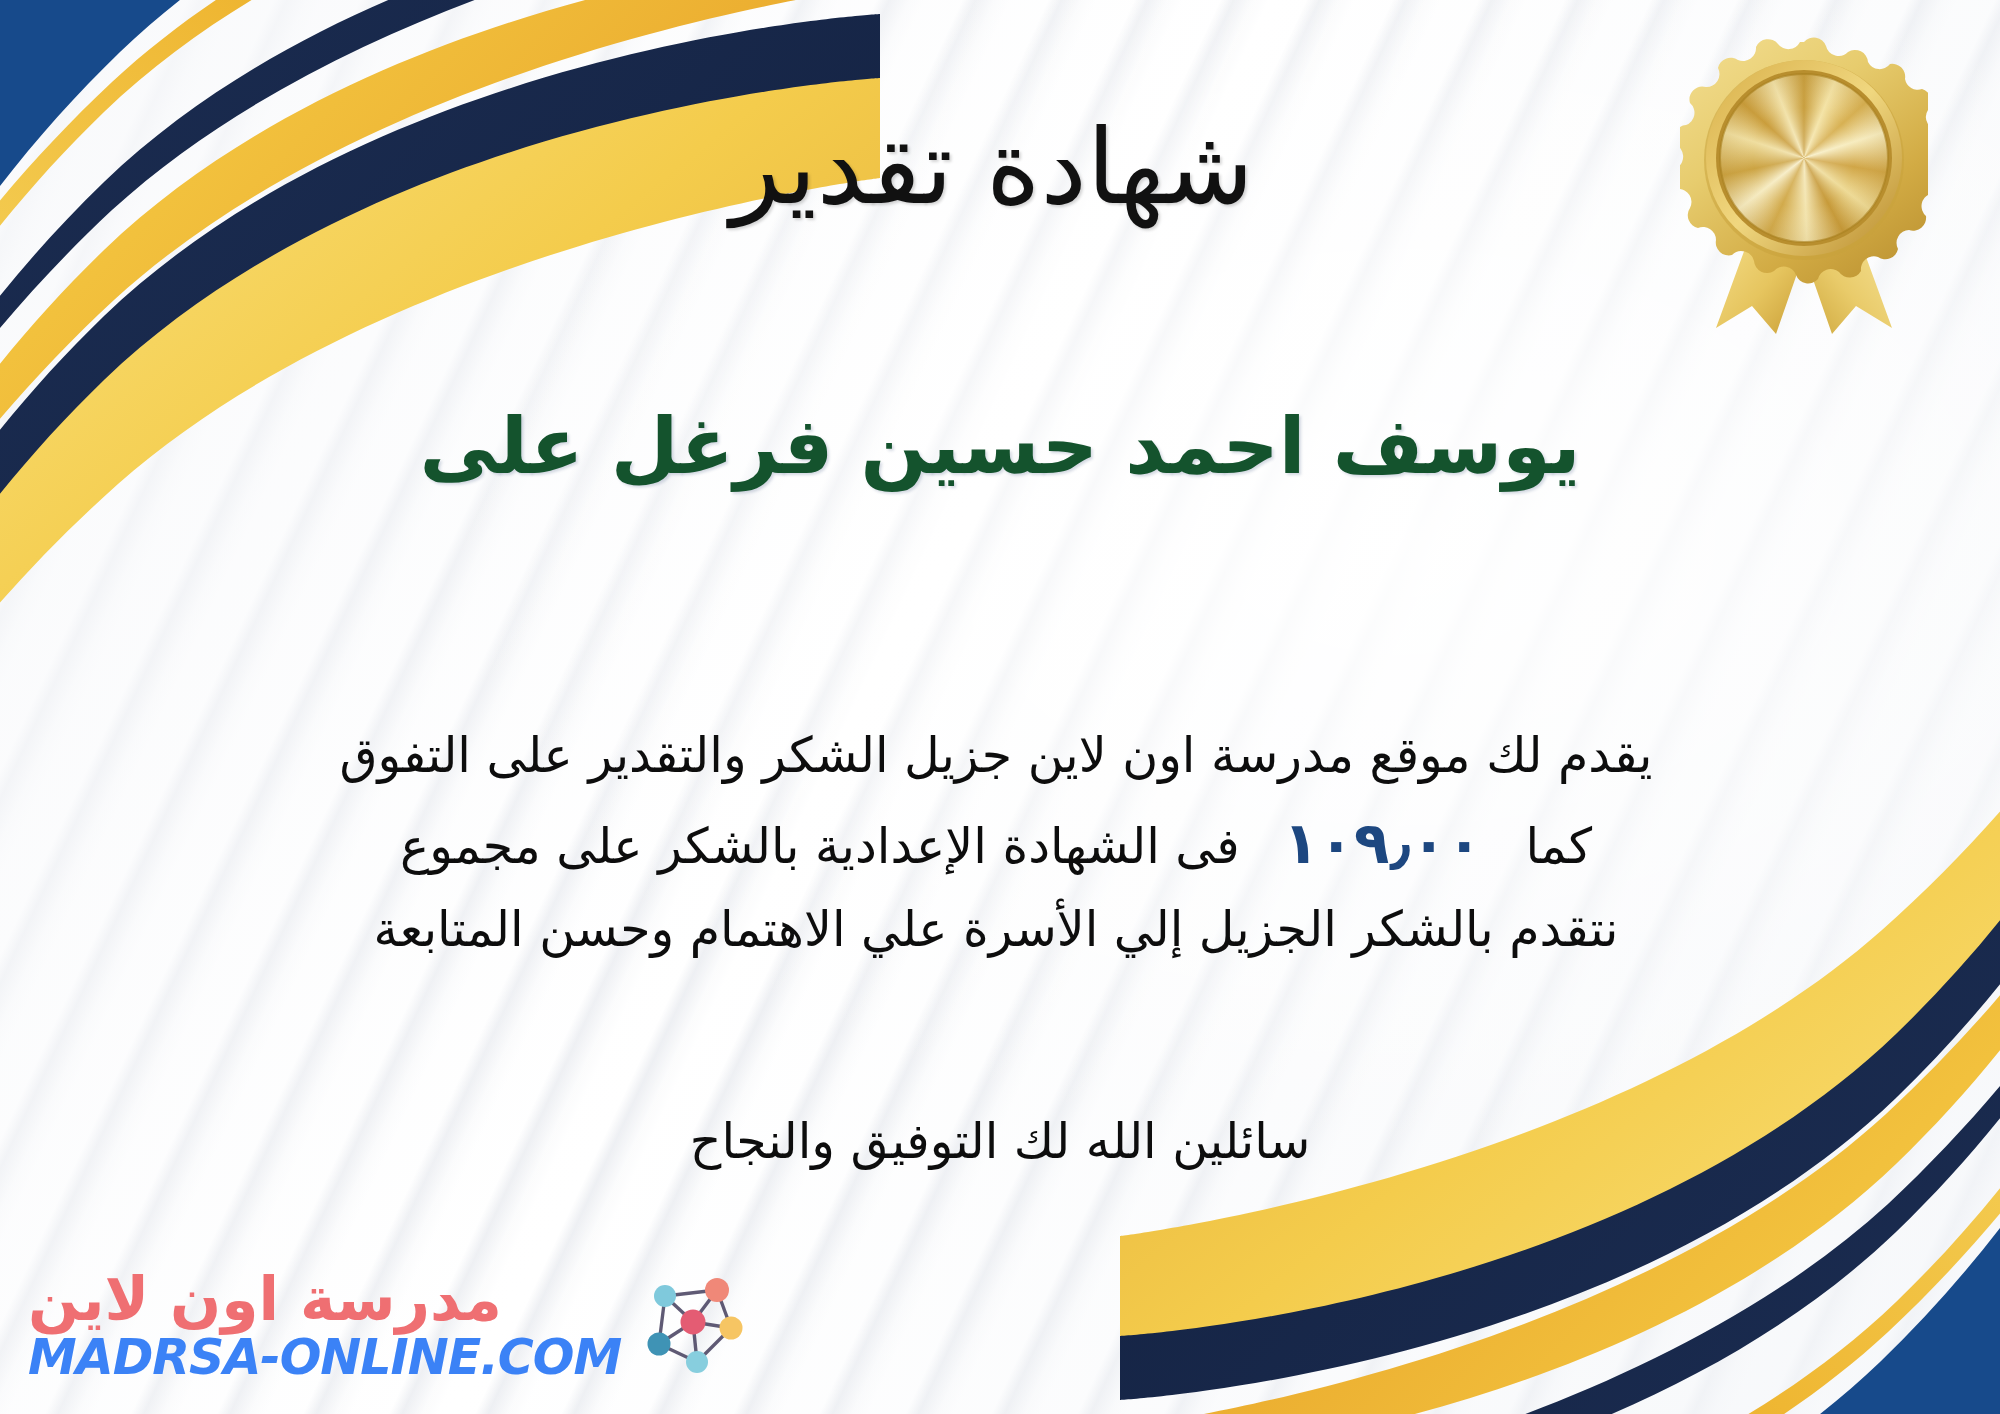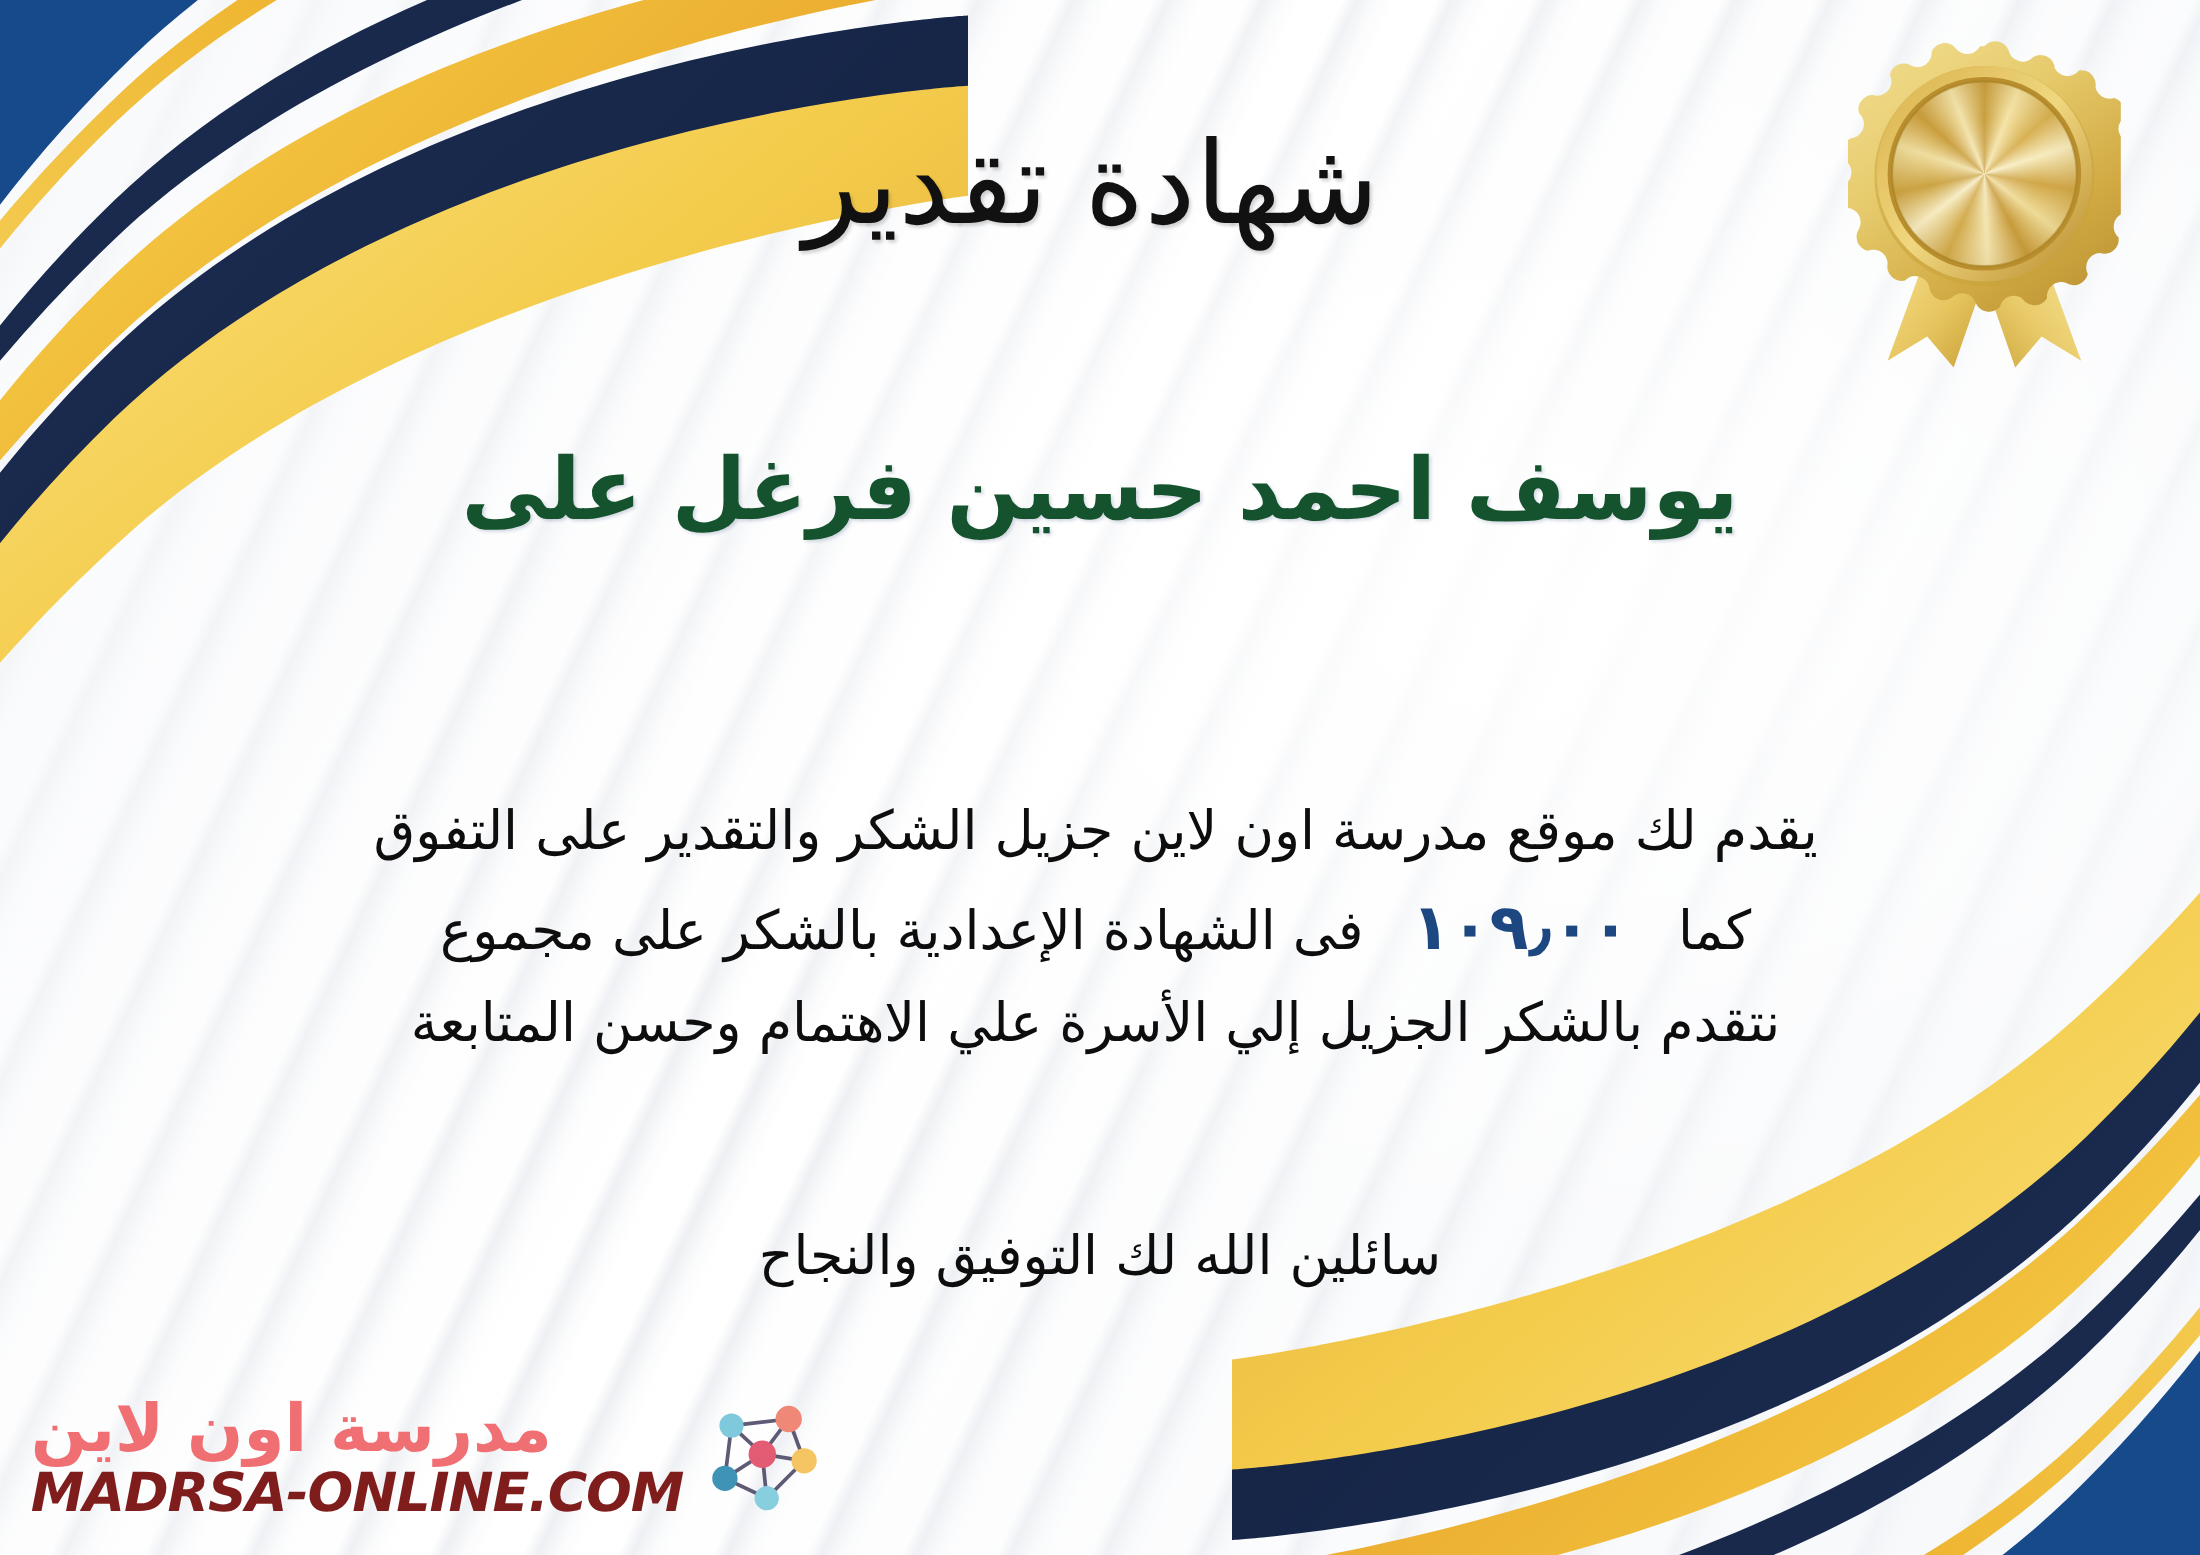--- a/index.html
+++ b/index.html
@@ -158,21 +158,21 @@
     direction: rtl;
     font-size: 60px;
     font-weight: 700;
     color: #ef6f72;
     letter-spacing: 0px;
     margin-bottom: 4px;
   }
   .logo-en {
     font-size: 49px;
     font-weight: 700;
-    color: #7f1d1d;
+    color: #3b82f6;
     letter-spacing: -1px;
     font-style: italic;
     font-family: "DejaVu Sans", "Liberation Sans", sans-serif;
   }
 </style>
 </head>
 <body>
 
 <div class="certificate">
 

